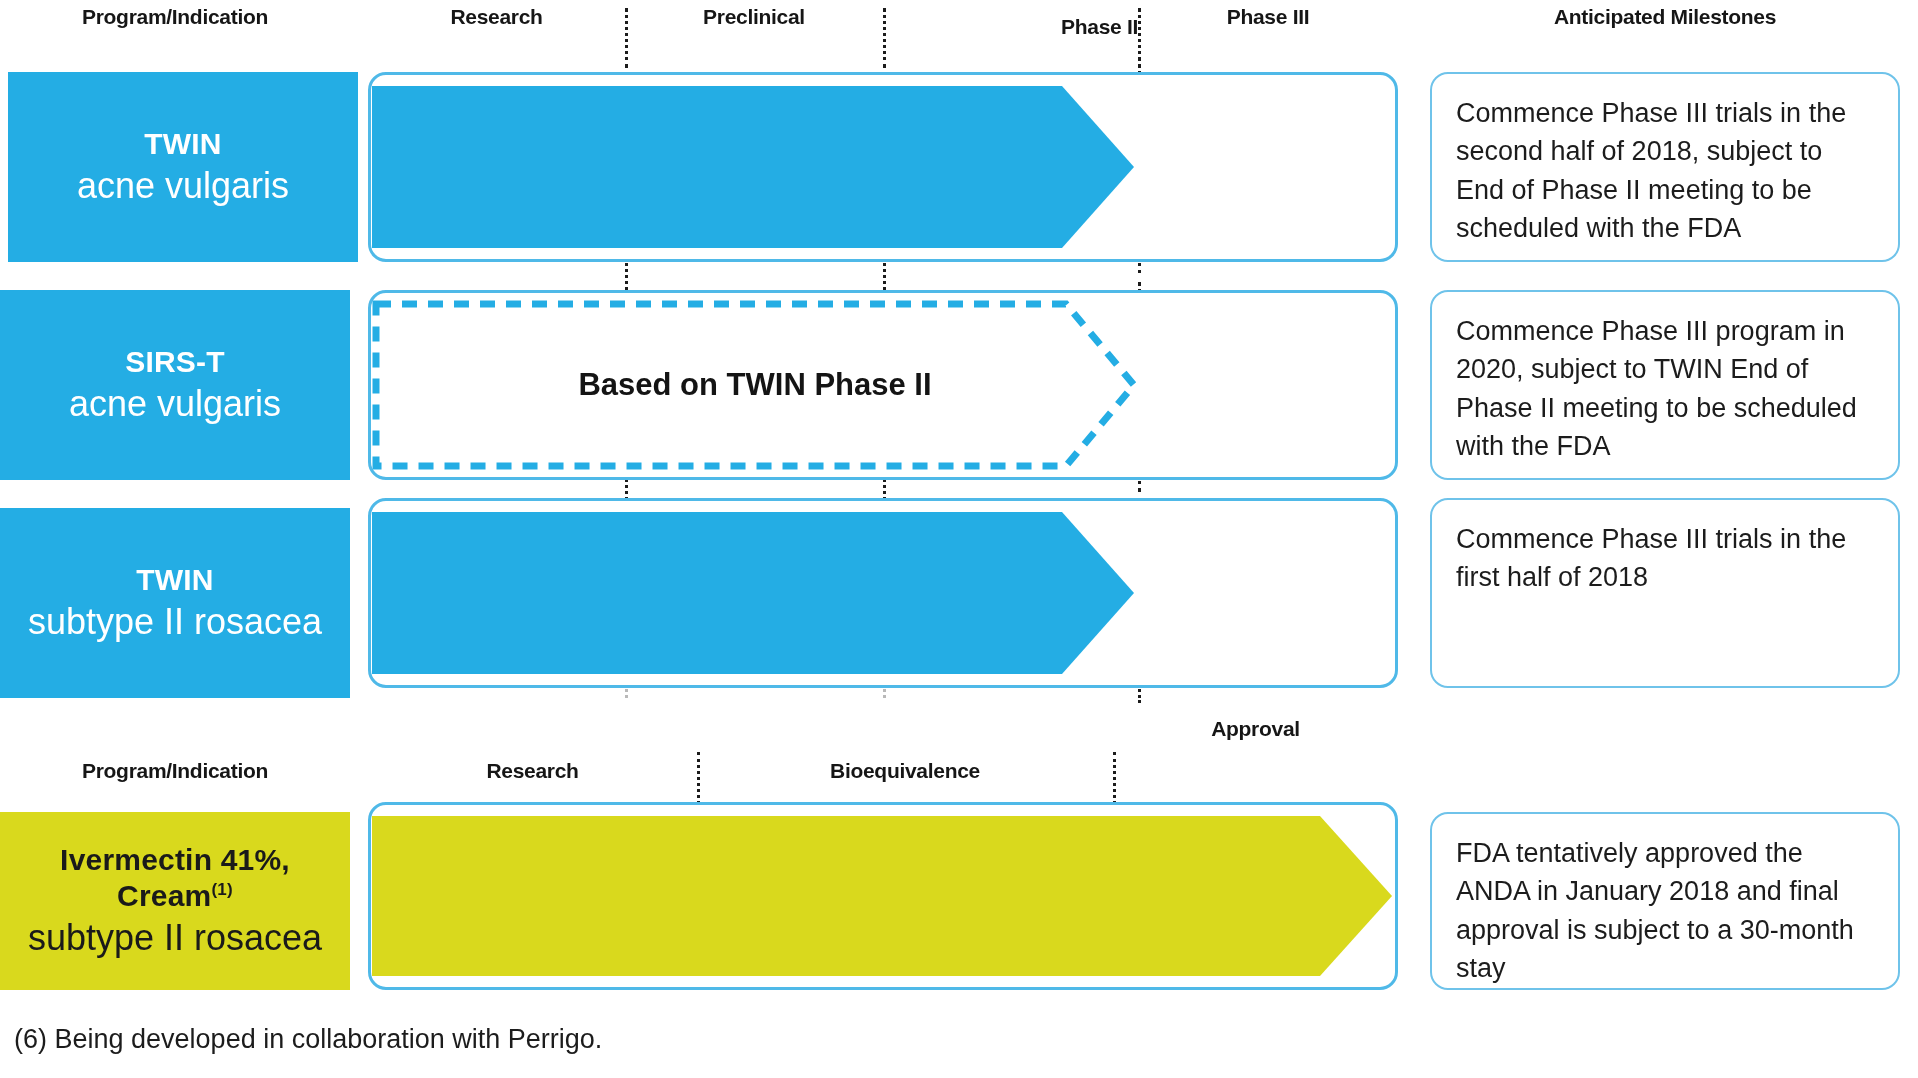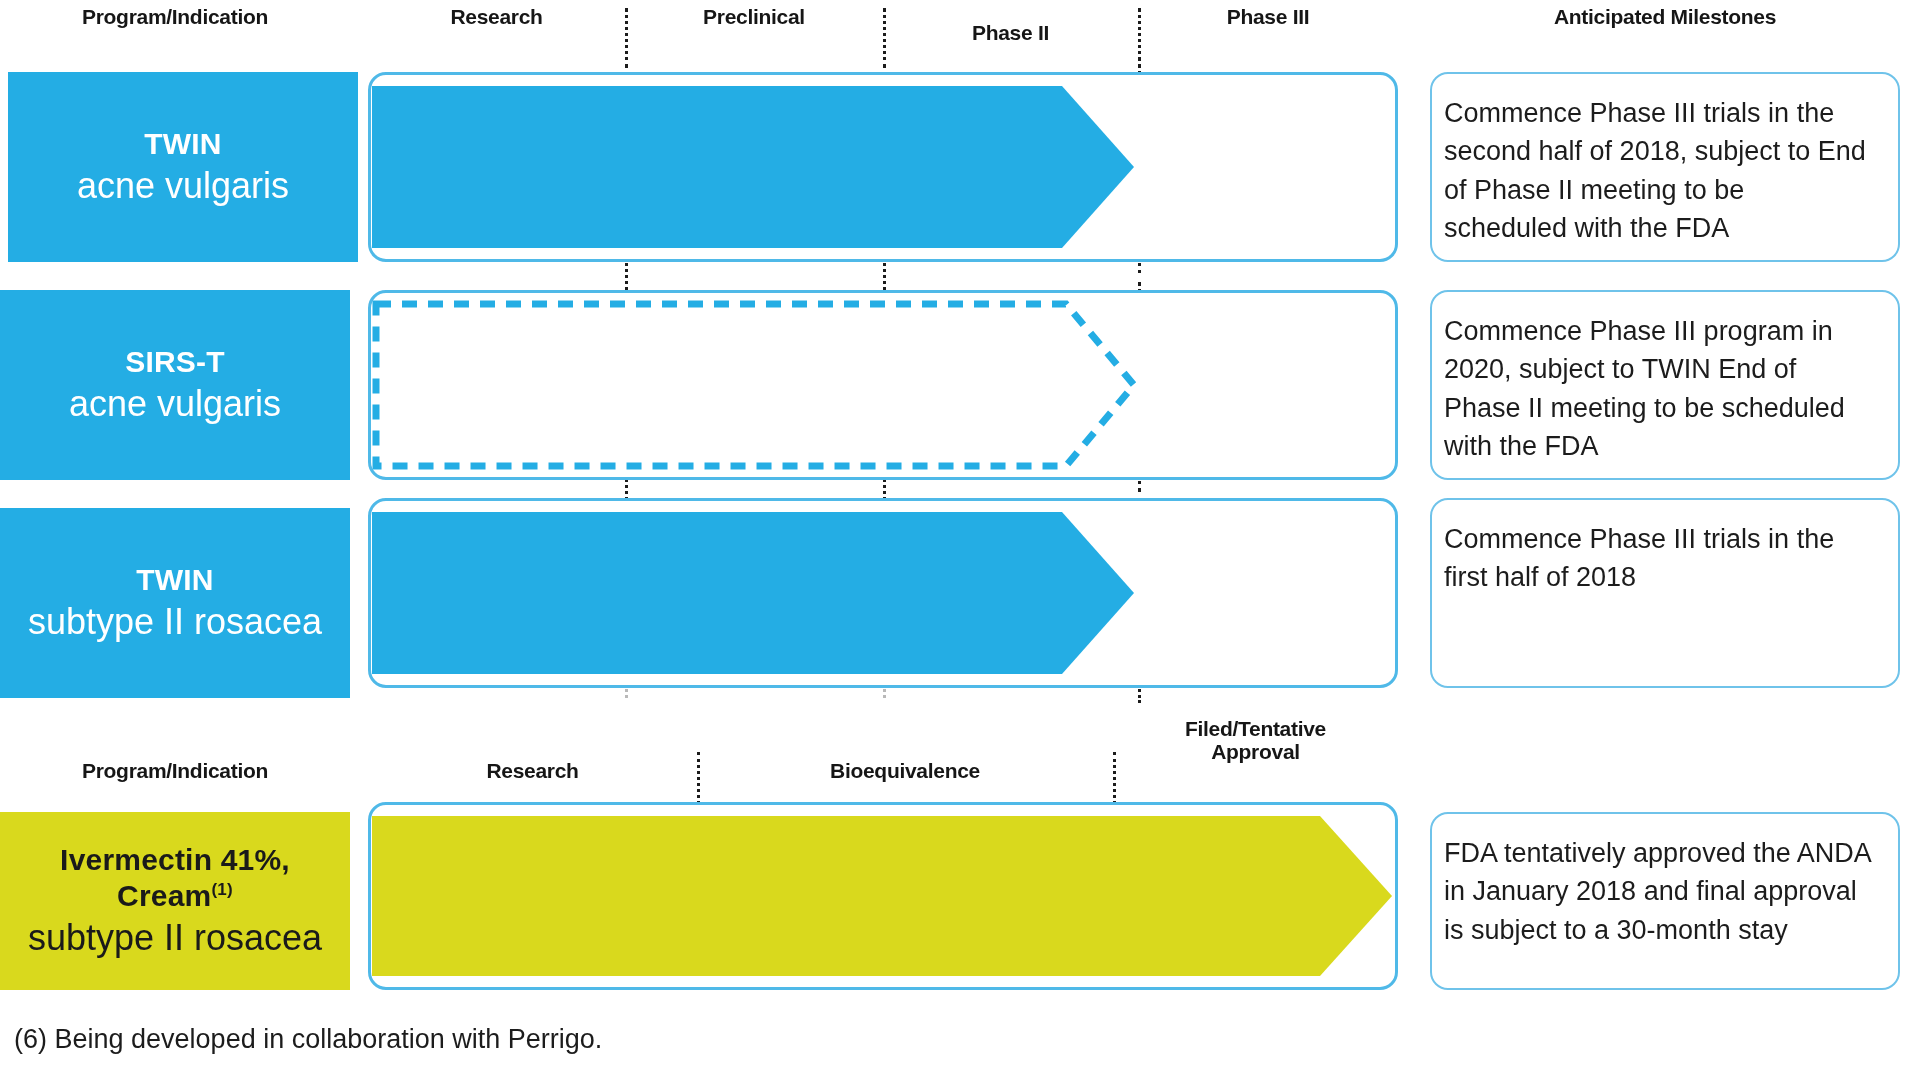--- a/index.html
+++ b/index.html
@@ -78,21 +78,21 @@
     border: 3px solid #4fb9e8;
     border-radius: 18px;
     background: #ffffff;
   }
 
   
   .note {
     border: 2px solid #6fc3ea;
     border-radius: 18px;
     background: #ffffff;
-    padding: 20px 24px 0 12px;
+    padding: 20px 24px 0 24px;
     font-size: 27px;
     line-height: 1.42;
     color: #1c1c1c;
   }
 
   
   .arrow-shape {
     width: 100%;
     height: 100%;
     display: block;
@@ -119,21 +119,21 @@
 </style>
 </head>
 <body>
 
 <div class="abs col-head" style="left:0px; top:6px; width:350px;">Program/Indication</div>
 
 <div class="abs col-head" style="left:368px; top:6px; width:257px;">Research</div>
 
 <div class="abs col-head" style="left:625px; top:6px; width:258px;">Preclinical</div>
 
-<div class="abs col-head" style="left:883px; top:22px; width:255px;">Phase II</div>
+<div class="abs col-head" style="left:883px; top:16px; width:255px;text-align:right;">Phase II</div>
 
 <div class="abs col-head" style="left:1138px; top:6px; width:260px;">Phase III</div>
 
 <div class="abs col-head" style="left:1430px; top:6px; width:470px;">Anticipated Milestones</div>
 
 <div class="abs divider" style="left:625px; top:8px; height:60px;"></div>
 <div class="abs divider" style="left:883px; top:8px; height:60px;"></div>
 <div class="abs divider" style="left:1138px; top:8px; height:60px;"></div>
 
 <div class="abs divider faint" style="left:625px; top:72px; height:188px;"></div>
@@ -175,20 +175,21 @@
   <div class="prog-name">SIRS-T</div>
   <div class="prog-ind">acne vulgaris</div>
 </div>
 
 <div class="abs track" style="left:368px; top:290px; width:1030px; height:190px;"></div>
 
 <div class="abs" style="left:372px; top:300px; width:766px; height:170px;">
   <svg class="arrow-shape" viewBox="0 0 766 170" preserveAspectRatio="none">
     <polygon points="4,4 694,4 762,85 694,166 4,166" fill="none" stroke="#24ade4" stroke-width="7" stroke-dasharray="15 11" stroke-linecap="butt"></polygon>
   </svg>
+  <div class="arrow-label">Based on TWIN Phase II</div>
 </div>
 
 <div class="abs note" style="left:1430px; top:290px; width:470px; height:190px;">
   <span>Commence Phase III program in 2020, subject to TWIN End of Phase II meeting to be scheduled with the FDA</span>
 </div>
 
 <div class="abs prog-label blue" style="left:0px; top:508px; width:350px; height:190px;">
   <div class="prog-name">TWIN</div>
   <div class="prog-ind">subtype II rosacea</div>
 </div>
@@ -205,21 +206,20 @@
   <span>Commence Phase III trials in the first half of 2018</span>
 </div>
 
 <div class="abs col-head" style="left:0px; top:760px; width:350px;">Program/Indication</div>
 
 <div class="abs col-head" style="left:368px; top:760px; width:329px;">Research</div>
 
 <div class="abs col-head" style="left:697px; top:760px; width:416px;">Bioequivalence</div>
 
 <div class="abs col-head wrap" style="left:1113px; top:718px; width:285px;">
-  <div>Filed/Tentative</div>
   <div>Approval</div>
 </div>
 
 <div class="abs divider" style="left:697px; top:752px; height:58px;"></div>
 <div class="abs divider" style="left:1113px; top:752px; height:58px;"></div>
 <div class="abs divider faint" style="left:697px; top:812px; height:178px;"></div>
 <div class="abs divider faint" style="left:1113px; top:812px; height:178px;"></div>
 
 <div class="abs prog-label yellow" style="left:0px; top:812px; width:350px; height:178px;">
   <div class="prog-name">

